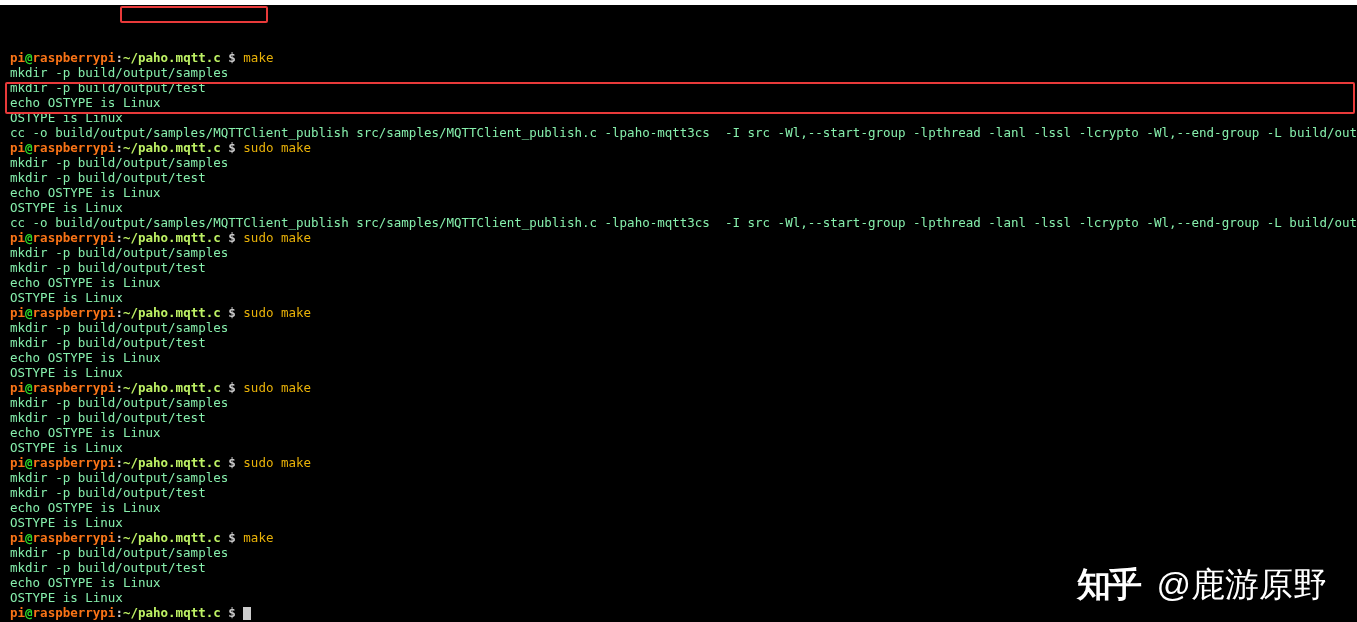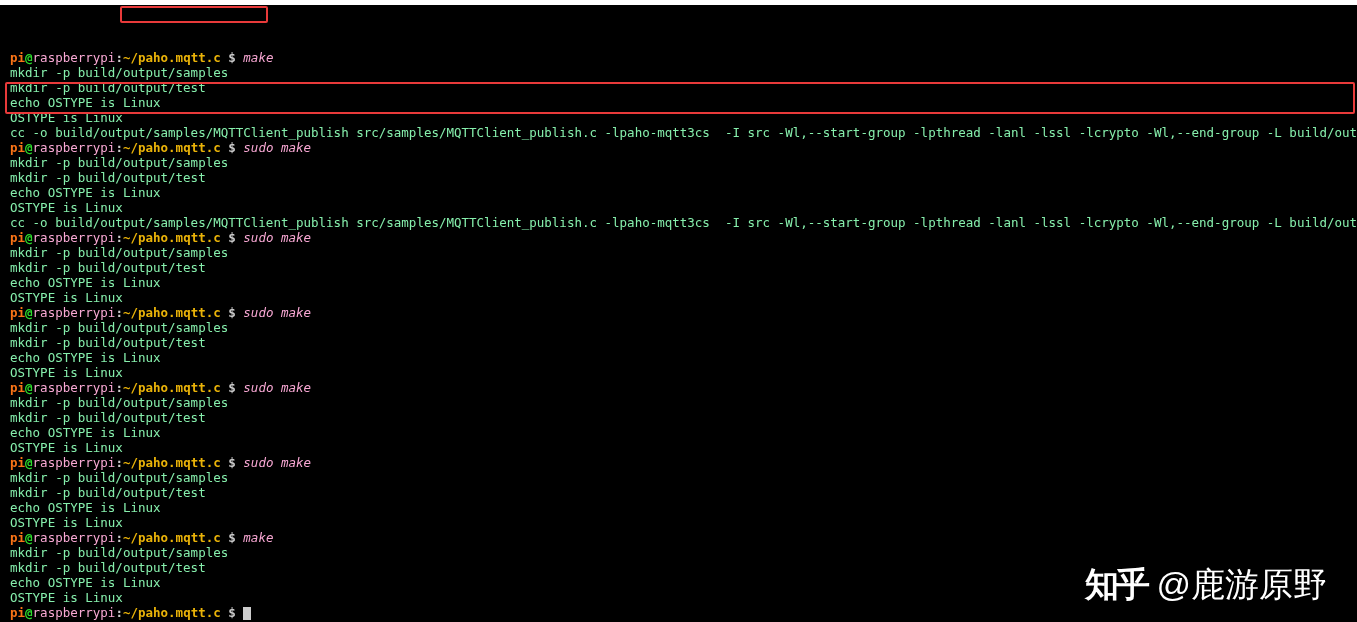--- a/index.html
+++ b/index.html
@@ -11,26 +11,26 @@
     line-height:15px;
     color:#ccc;
     white-space:pre;
     padding:0 0 0 0;
     height:617px;
     position:relative;
     overflow:hidden;
   }
   .line{padding:0 10px;display:block;}
   .user{color:#f97316;font-weight:bold;}
-  .host{color:#f9a8d4;font-weight:normal;}
+  .host{color:#f97316;font-weight:bold;}
   .at  {color:#2cdc2c;font-weight:bold;}
   .colon{color:#cccccc;font-weight:bold;}
-  .path{color:#eab308;font-weight:bold;}
+  .path{color:#bef264;font-weight:bold;}
   .dollar{color:#cccccc;font-weight:bold;}
-  .cmd{color:#f9a8d4;font-style:italic;}
+  .cmd{color:#eab308;}
   .out{color:#86efac;}
   .hl-small{
     position:absolute;
     border:2px solid #e93a3a;
     border-radius:2px;
     pointer-events:none;
     box-sizing:border-box;
   }
   .hl-wide{
     position:absolute;
@@ -42,20 +42,21 @@
   .watermark{
     position:absolute;
     right:30px;
     bottom:30px;
     color:#fff;
     font-family:"PingFang SC","Microsoft YaHei",sans-serif;
     font-size:34px;
     font-weight:500;
     display:flex;
     align-items:center;
+    gap:8px;
     text-align:right;
   }
   .zhihu-icon{
     color:#fff;
     font-size:34px;
     font-weight:700;
     letter-spacing:-3px;
     font-family:"PingFang SC","Microsoft YaHei",sans-serif;
   }
   .cursor{

